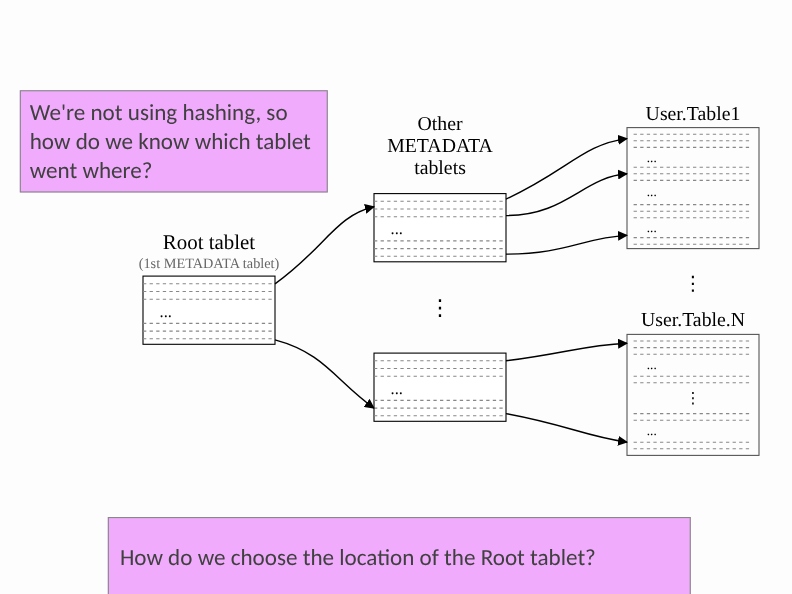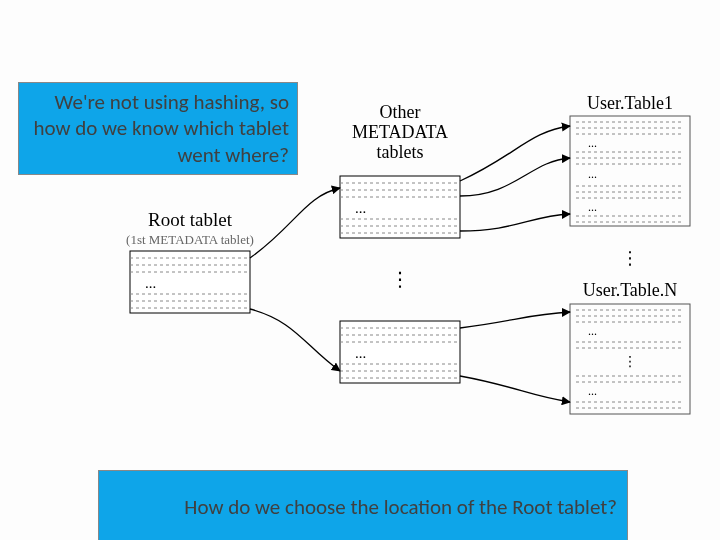--- a/index.html
+++ b/index.html
@@ -20,23 +20,23 @@
   .title {
     position: absolute;
     left: 36px;
     top: 12px;
     font-size: 34px;
     font-weight: 400;
     letter-spacing: 0.2px;
   }
   .callout {
     position: absolute;
-    background: #0ea5e9;
+    background: #f0abfc;
     border: 1.5px solid #888;
-    text-align: right;
+    text-align: left;
     font-size: 21px;
     line-height: 1.25;
     padding: 6px 8px;
     box-sizing: border-box;
   }
   .callout.top {
     left: 18px;
     top: 82px;
     width: 280px;
   }

